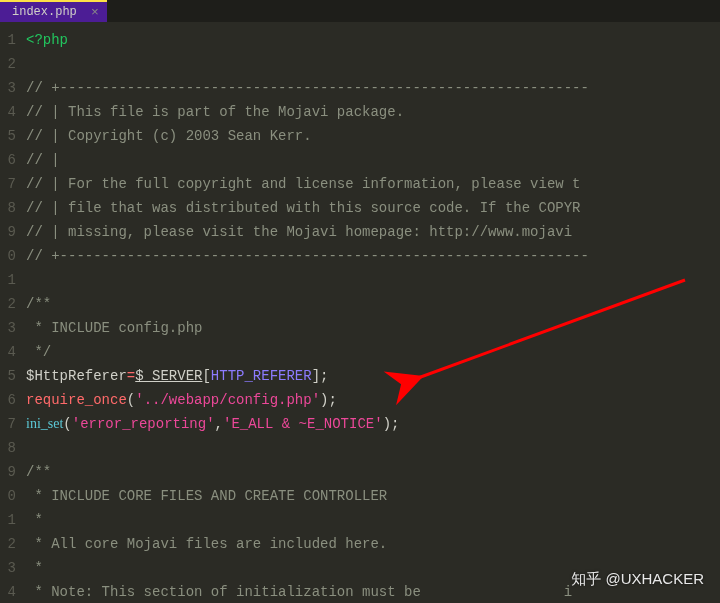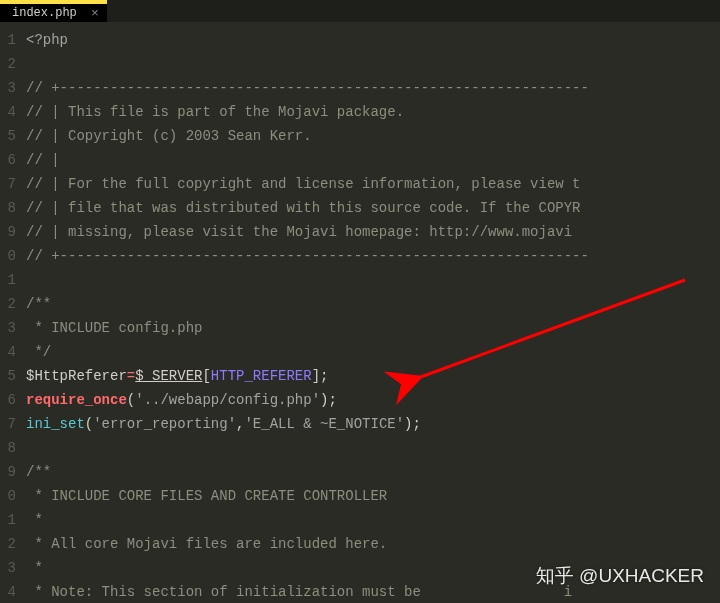--- a/index.html
+++ b/index.html
@@ -15,28 +15,28 @@
     overflow: hidden;
     position: relative;
   }
   .tab-bar {
     background: #1e1e1a;
     height: 22px;
     display: flex;
     align-items: stretch;
   }
   .tab {
-    background: #000000;
+    background: #4c1d95;
     color: #d0d0c8;
     padding: 2px 30px 2px 12px;
     font-size: 12px;
     position: relative;
     display: flex;
     align-items: center;
-    border-top: 4px solid #fde047;
+    border-top: 2px solid #fde047;
   }
   .tab .close {
     position: absolute;
     right: 8px;
     color: #888;
     font-size: 13px;
     line-height: 1;
   }
   .editor {
     display: flex;
@@ -56,42 +56,42 @@
   .gutter div { padding-right: 2px; }
   .code {
     flex: 1;
     padding-top: 6px;
     padding-left: 8px;
     line-height: 24px;
     white-space: pre;
     overflow: hidden;
   }
   .code .line { height: 24px; }
-  .c-tag   { color: #a3a3a3; }   
+  .c-tag   { color: #22c55e; }   
   .c-cmt   { color: #8a8f7f; }   
   .c-var   { color: #d0d0c8; text-align: right; }   
   .c-op    { color: #ff6a6a; }   
   .c-glob  { color: #d0d0c8; text-decoration: underline; }   
   .c-const { color: #8c7bff; margin-top: 32px; }   
   .c-brkt  { color: #d0d0c8; }
-  .c-func  { color: #ff6a6a; font-weight: bold; }   
-  .c-func2 { color: #5cc8d6; }   
-  .c-str   { color: #a3a3a3; }   
+  .c-func  { color: #ff6a6a; }   
+  .c-func2 { color: #5cc8d6; font-family: Liberation Serif, serif; }   
+  .c-str   { color: #ec4899; }   
   .c-punct { color: #d0d0c8; }
   .arrow {
     position: absolute;
     pointer-events: none;
   }
   .watermark {
     position: absolute;
     bottom: 14px;
     right: 16px;
     color: #e8e8e8;
     font-family: "Microsoft YaHei", Arial, sans-serif;
-    font-size: 19px;
+    font-size: 15px;
     text-shadow: 0 0 3px rgba(0,0,0,.6);
   }
 </style>
 </head>
 <body>
 
 <div class="tab-bar">
   <div class="tab">
     <span>index.php</span>
     <span class="close">×</span>

